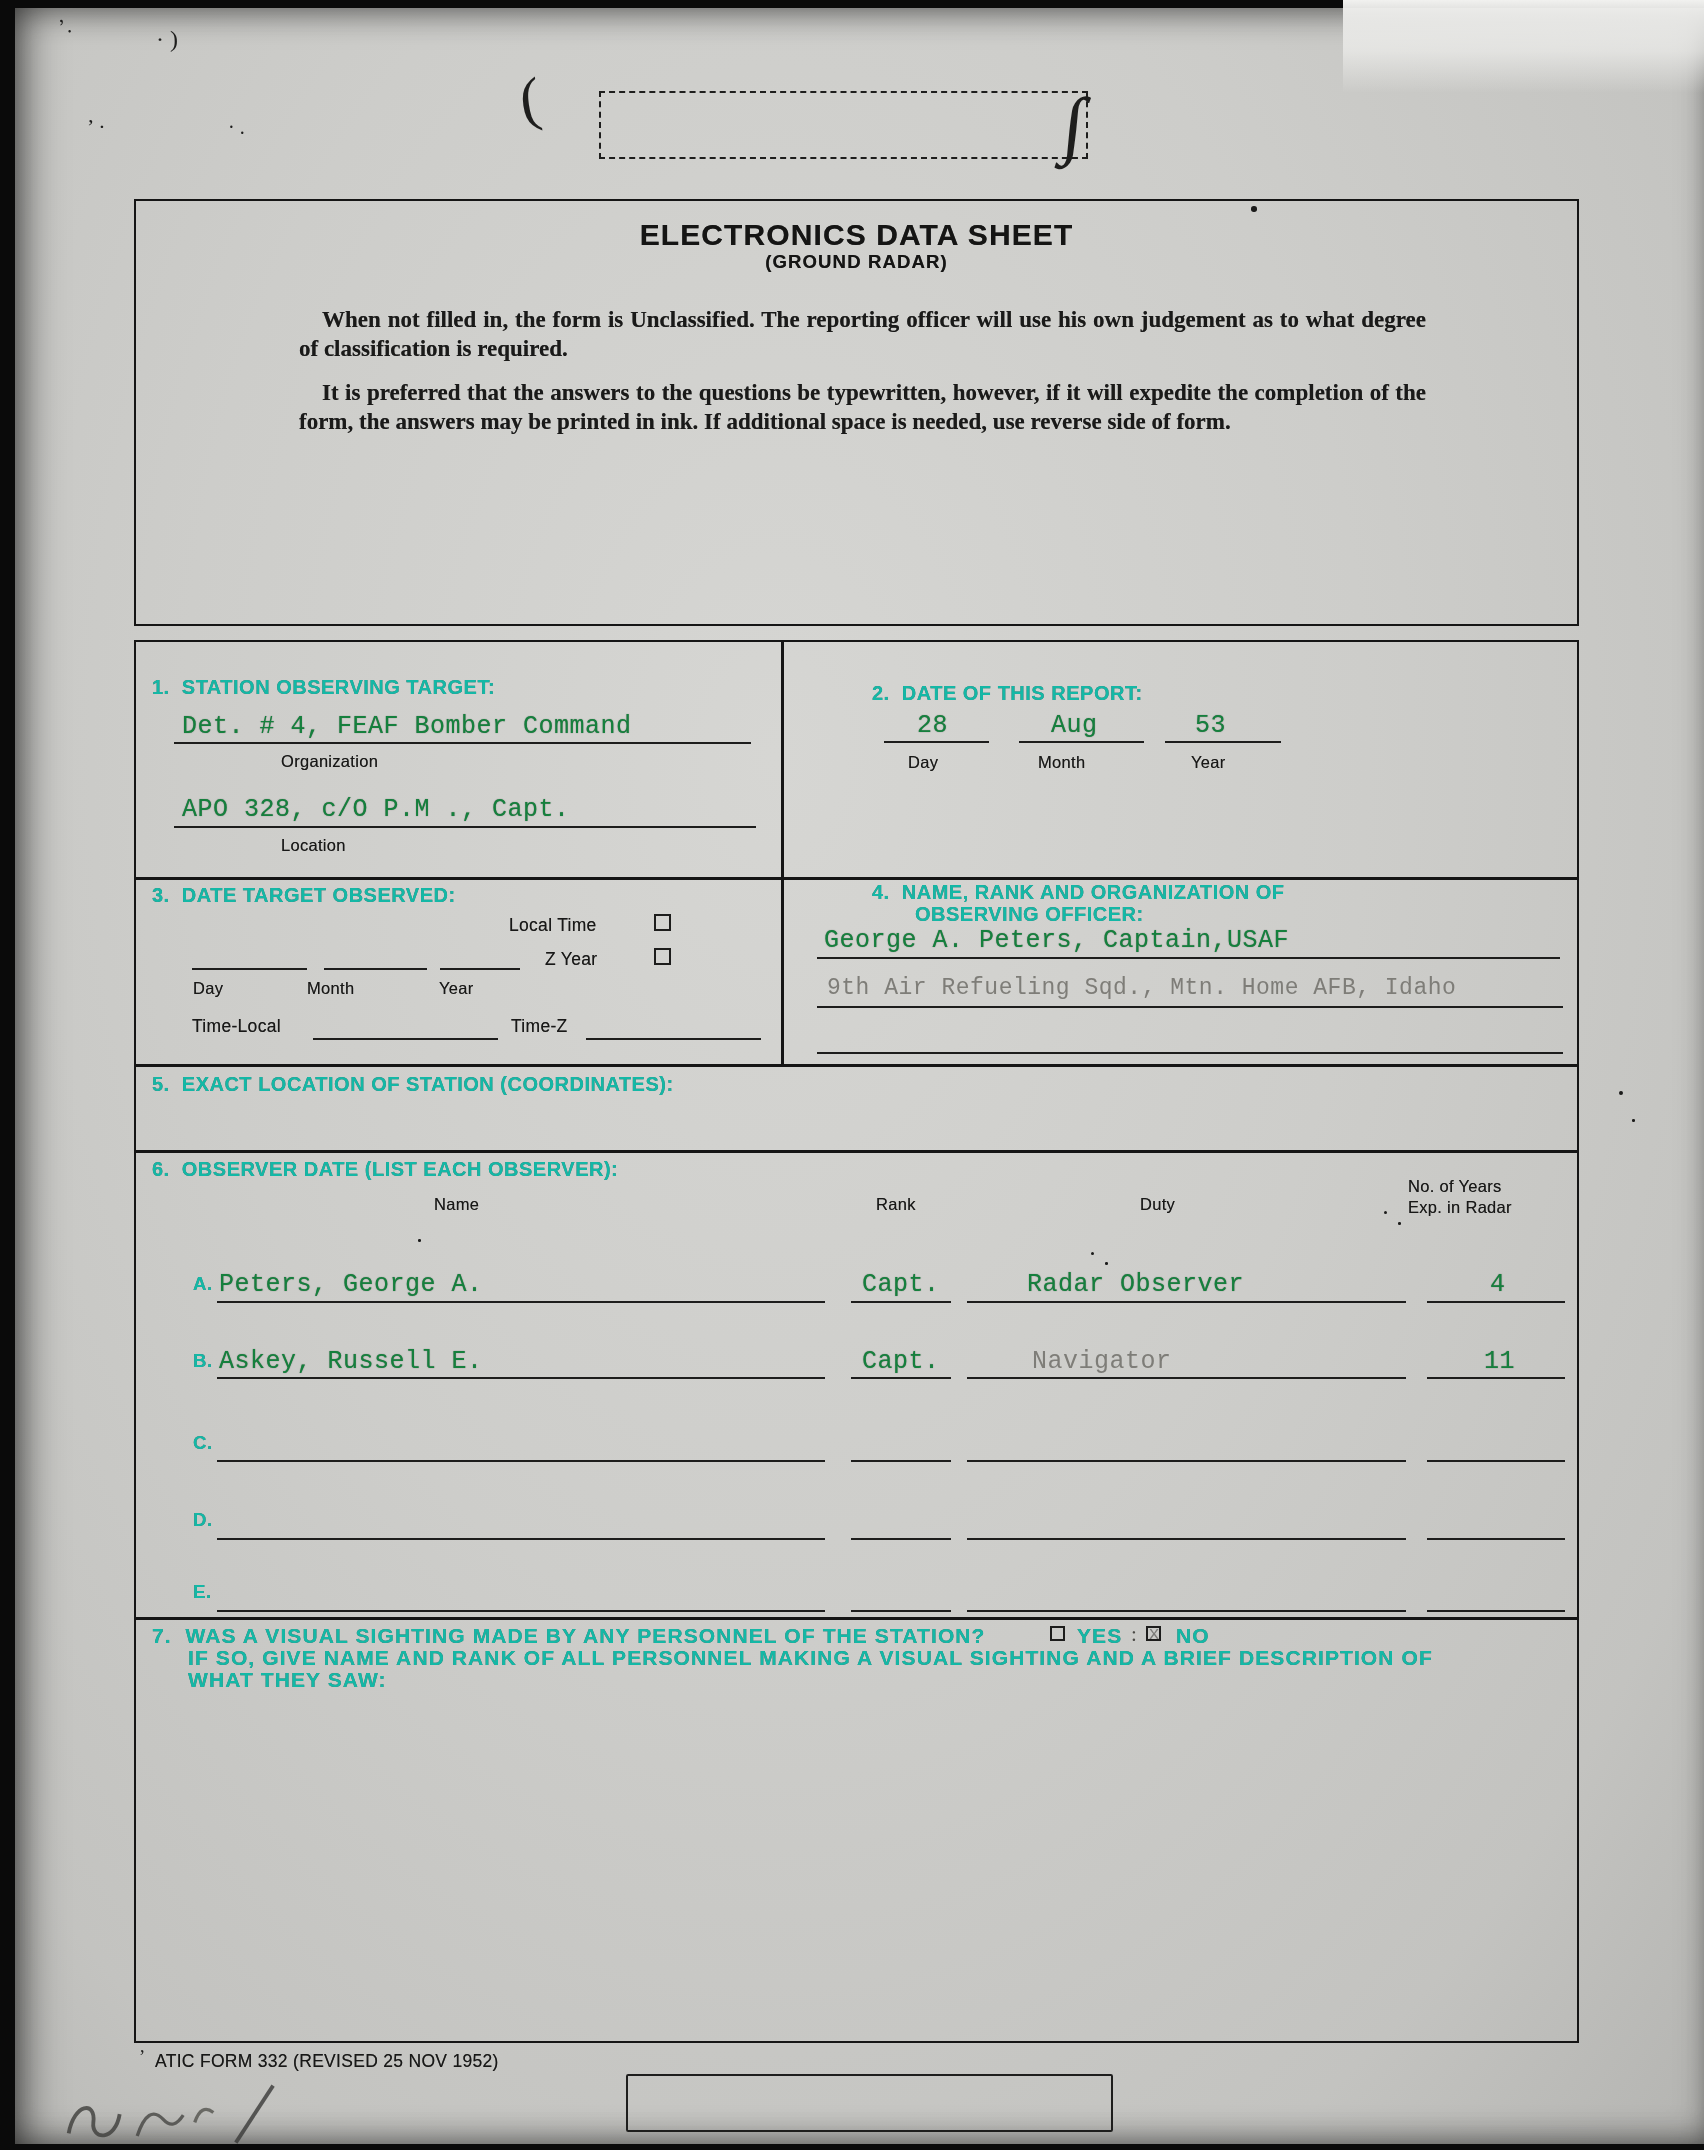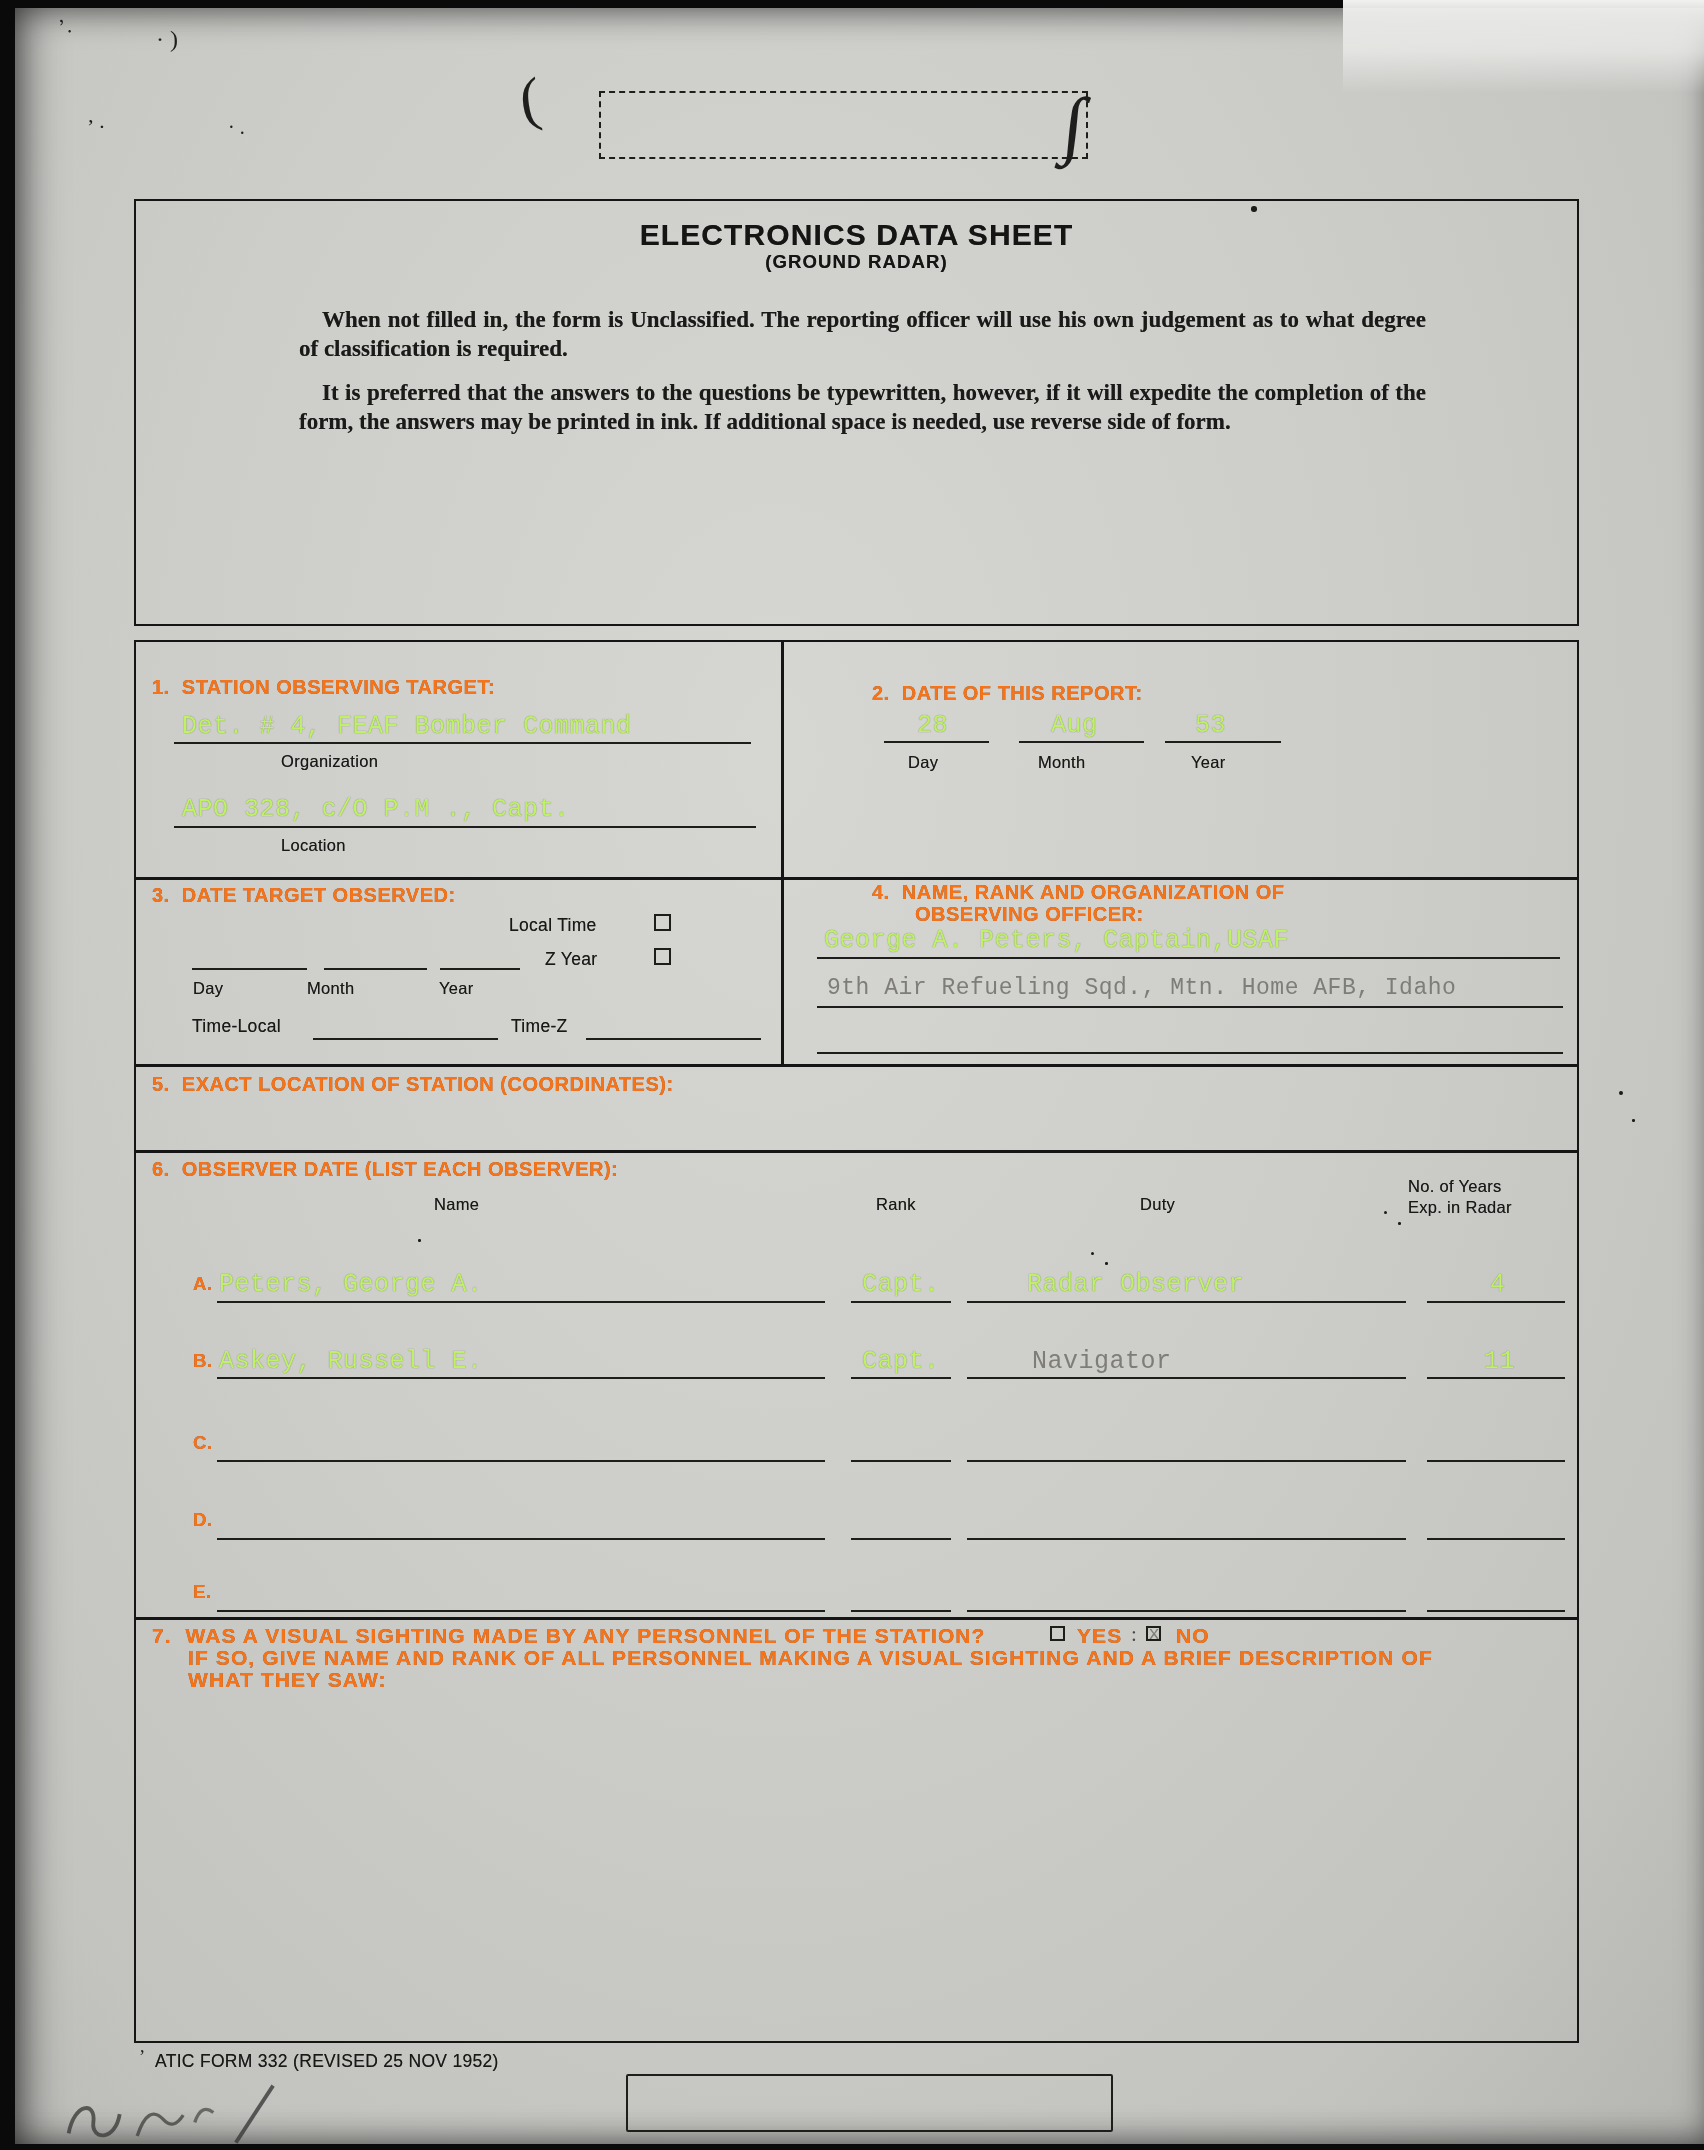--- a/index.html
+++ b/index.html
@@ -27,42 +27,42 @@
   }
   .box { position: absolute; border: 2.7px solid #151515; }
   .rule { position: absolute; background: #151515; }
   .ul { position: absolute; height: 0; border-bottom: 2.2px solid #1d1d1c; }
   .cb { position: absolute; width: 16.5px; height: 16.5px; border: 2.2px solid #1d1d1c; }
   .h {
     position: absolute;
     font-family: "Liberation Sans", sans-serif;
     font-weight: bold;
     font-size: 20px;
-    color: #f97316;
+    color: #14b8a6;
     letter-spacing: 0.5px;
     white-space: pre;
     text-shadow: 0 0 0.5px rgba(10,10,10,0.6);
   }
   .s7 { font-size: 21px; letter-spacing: 1.1px; }
   .lbl {
     position: absolute;
     font-family: "Liberation Sans", sans-serif;
     font-weight: normal;
     font-size: 16.5px;
     color: #181817;
     letter-spacing: 0.3px;
     white-space: pre;
     text-shadow: 0 0 0.5px rgba(10,10,10,0.55);
   }
   .lbl-md { font-size: 17.5px; }
   .type {
     position: absolute;
     font-family: "Liberation Mono", "DejaVu Sans Mono", monospace;
     font-size: 25px;
-    color: #bef264;
+    color: #15803d;
     letter-spacing: 0.5px;
     white-space: pre;
     text-shadow: 0 0 1.1px rgba(45,42,38,0.55);
   }
   .type.faded {
     color: #7e7d78;
     text-shadow: none;
     filter: blur(0.6px);
   }
   .title-wrap {

